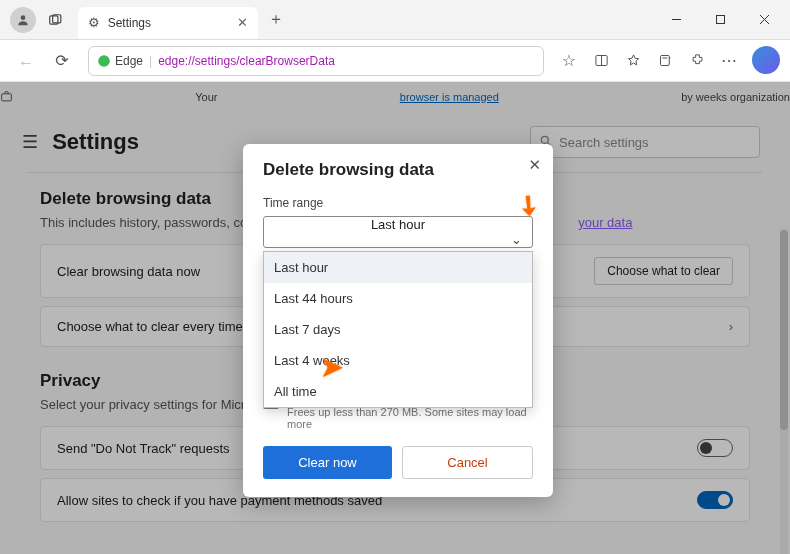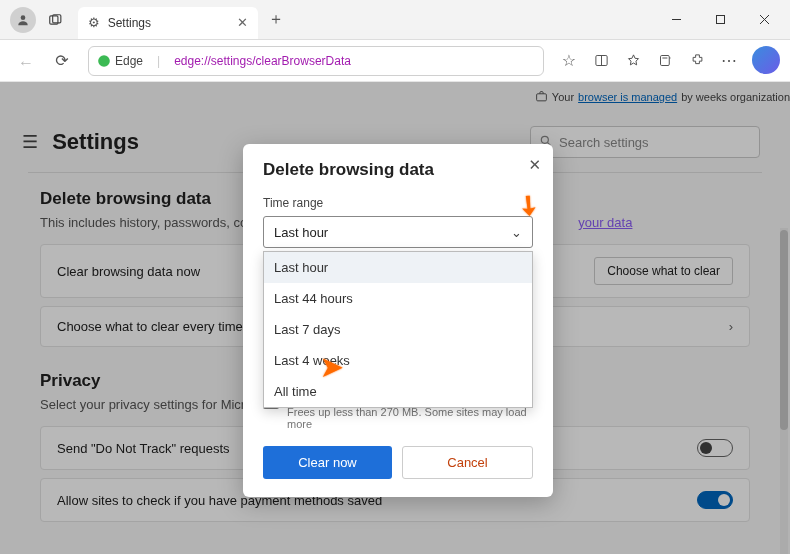--- a/index.html
+++ b/index.html
@@ -14,30 +14,30 @@
 .tab-close { font-size: 13px; color: #666; margin-left: auto; cursor: pointer; }
 .new-tab { font-size: 16px; color: #555; padding: 0 10px; }
 .win-controls { margin-left: auto; display: flex; }
 .win-btn { width: 44px; height: 32px; display: flex; align-items: center; justify-content: center; font-size: 13px; color: #333; }
 .win-btn svg { width: 11px; height: 11px; }
 
 
 .toolbar { height: 42px; background: #fff; display: flex; align-items: center; padding: 0 10px; gap: 4px; border-bottom: 1px solid #e5e5e5; }
 .nav-btn { width: 32px; height: 32px; display: flex; align-items: center; justify-content: center; color: #555; border-radius: 4px; }
 .nav-btn.disabled { color: #bbb; }
-.addressbar { flex: 1; height: 30px; background: #fff; border: 1px solid #d0d0d0; border-radius: 6px; display: flex; align-items: center; padding: 0 8px; font-size: 12px; color: #666; gap: 14px; margin: 0 6px; }
+.addressbar { flex: 1; height: 30px; background: #fff; border: 1px solid #d0d0d0; border-radius: 6px; display: flex; align-items: center; padding: 0 8px; font-size: 12px; color: #666; gap: 6px; margin: 0 6px; }
 .addressbar .edge-ico { display: inline-flex; align-items: center; gap: 4px; color: #444; }
 .addressbar .sep { color: #ccc; }
 .addressbar .url { color: #a21caf; }
 .toolbar-actions { display: flex; gap: 2px; }
 .tb-ico { width: 30px; height: 30px; display: flex; align-items: center; justify-content: center; color: #555; }
 .copilot { width: 28px; height: 28px; border-radius: 50%; background: linear-gradient(135deg, #3a8dde, #6b5ce7); margin-left: 6px; }
 
 
-.managed-bar { height: 30px; display: flex; align-items: center; justify-content: flex-end; font-size: 11px; gap: 4px; color: #444; background: #f8f8f8; }
+.managed-bar { height: 30px; display: flex; align-items: center; justify-content: space-between; font-size: 11px; gap: 4px; color: #444; background: #f8f8f8; }
 .managed-bar a { color: #0067c0; text-decoration: underline; }
 
 
 .settings-page { background: #f8f8f8; height: calc(554px - 40px - 42px - 30px); overflow: hidden; padding: 0; position: relative; }
 .settings-header { display: flex; align-items: center; padding: 14px 30px 14px 22px; gap: 14px; }
 .hamburger { font-size: 18px; color: #444; }
 .settings-title { font-size: 22px; font-weight: 600; color: #222; }
 .search-settings { margin-left: auto; width: 230px; height: 32px; border: 1px solid #ccc; border-radius: 4px; background: #fff; display: flex; align-items: center; padding: 8px 8px; font-size: 13px; color: #888; gap: 6px; }
 .divider-h { height: 1px; background: #e0e0e0; margin: 0 28px; }
 
@@ -54,21 +54,21 @@
 .toggle.off::after { content: ''; position: absolute; left: 2px; top: 2px; width: 12px; height: 12px; background: #444; border-radius: 50%; }
 .toggle.on { background: #0067c0; border: 1px solid #0067c0; }
 .toggle.on::after { content: ''; position: absolute; right: 2px; top: 2px; width: 12px; height: 12px; background: #fff; border-radius: 50%; }
 
 
 .scrim { position: absolute; inset: 0; background: rgba(0,0,0,0.28); z-index: 50; pointer-events: none; top: 82px; }
 .modal { position: absolute; z-index: 60; left: 243px; top: 144px; width: 310px; background: #fff; border-radius: 6px; box-shadow: 0 6px 24px rgba(0,0,0,.25); padding: 16px 20px 18px; }
 .modal-title { font-size: 17px; font-weight: 600; color: #222; }
 .modal-close { position: absolute; right: 12px; top: 12px; font-size: 15px; color: #555; }
 .modal-label { font-size: 12px; color: #444; margin-top: 16px; margin-bottom: 6px; }
-.dropdown { position: relative; border: 1px solid #888; border-radius: 3px; height: 32px; display: flex; align-items: center; padding: 0 10px; font-size: 13px; color: #222; }
+.dropdown { position: relative; border: 1px solid #888; border-radius: 3px; height: 32px; display: flex; align-items: center; padding: 0 10px; font-size: 13px; color: #222; flex-direction: column; }
 .dropdown .chev-d { margin-left: auto; color: #444; }
 .dropdown-list { position: absolute; top: 34px; left: -1px; right: -1px; background: #fff; border: 1px solid #bbb; box-shadow: 0 4px 12px rgba(0,0,0,.18); z-index: 2; }
 .dropdown-list .opt { padding: 8px 10px; font-size: 13px; color: #333; display: flex; align-items: center; gap: 6px; }
 .dropdown-list .opt.hl { background: #eef2f6; }
 .dropdown-spacer { height: 130px; }
 
 .check-row { display: flex; gap: 8px; margin-top: 14px; align-items: flex-start; }
 .checkbox { width: 16px; height: 16px; background: #767676; border-radius: 2px; display: flex; align-items: center; justify-content: center; color: #fff; font-size: 11px; flex-shrink: 0; margin-top: 1px; }
 .check-label { font-size: 12.5px; font-weight: 600; color: #222; }
 .check-sub { font-size: 11px; color: #777; }

